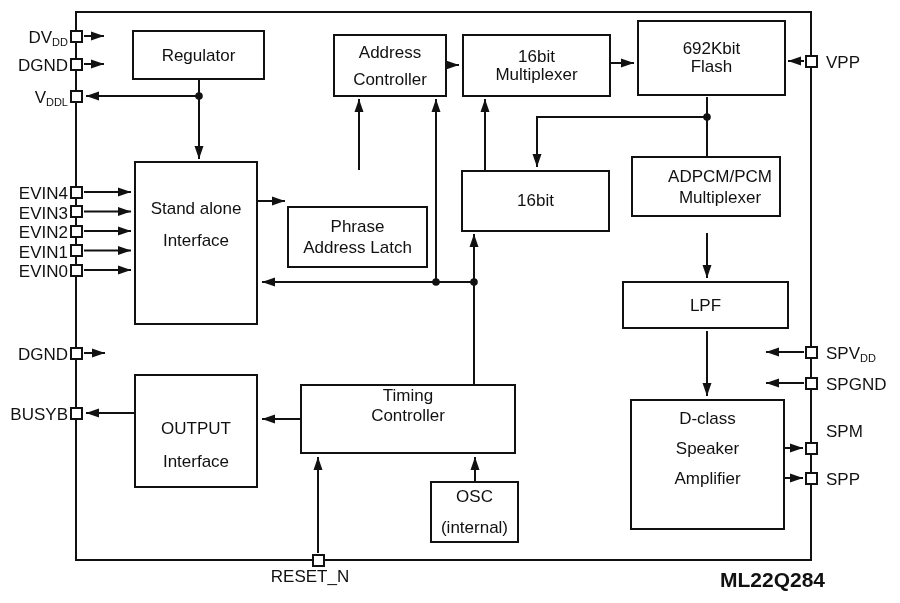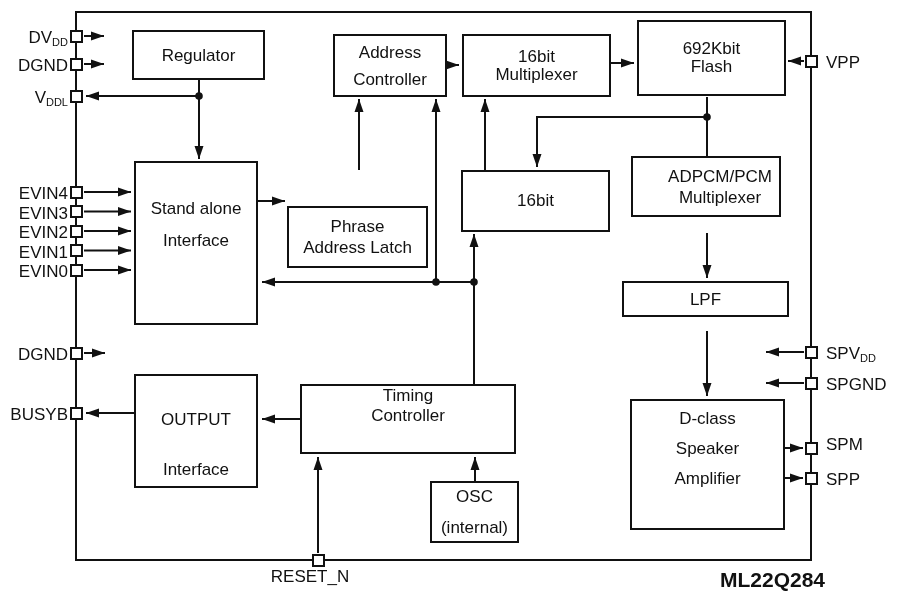--- a/index.html
+++ b/index.html
@@ -24,23 +24,23 @@
     z-index:2;
   }
   .b-regulator {left:132px; top:30px;  width:133px; height:50px;}
   .b-addrctrl  {left:333px; top:34px;  width:114px; height:63px; line-height:27px;}
   .b-mux       {left:462px; top:34px;  width:149px; height:63px; line-height:18px;}
   .b-flash     {left:637px; top:20px;  width:149px; height:76px; line-height:18px;}
   .b-standalone{left:134px; top:161px; width:124px; height:164px; line-height:32px; justify-content:flex-start; padding-top:30px;}
   .b-phrase    {left:287px; top:170px; width:141px; height:62px; line-height:21px;margin-top:36px;}
   .b-counter   {left:461px; top:170px; width:149px; height:62px; line-height:20px;}
   .b-adpcm     {left:631px; top:156px; width:150px; height:61px; line-height:21px;padding-left:28px;}
-  .b-lpf       {left:622px; top:281px; width:167px; height:36px;align-items:center;}
+  .b-lpf       {left:622px; top:281px; width:167px; height:48px;align-items:center;}
   .b-timing    {left:300px; top:384px; width:216px; height:70px; line-height:20px; justify-content:flex-start; }
-  .b-output    {left:134px; top:374px; width:124px; height:114px; line-height:33px; justify-content:space-between; padding-top:27px;}
+  .b-output    {left:134px; top:374px; width:124px; height:114px; line-height:33px; justify-content:center; padding-top:27px;}
   .b-osc       {left:430px; top:481px; width:89px;  height:62px; line-height:31px;}
   .b-dclass    {left:630px; top:399px; width:155px; height:131px; line-height:30px; justify-content:flex-start; padding-top:3px;}
 
   .pin{
     position:absolute;
     box-sizing:border-box;
     width:13px;height:13px;
     border:2px solid #111111;
     background:#ffffff;
     z-index:3;
@@ -200,19 +200,19 @@
   <div class="pinlabel pl-left" style="top:200.5px"><span>EVIN3</span></div>
   <div class="pinlabel pl-left" style="top:220px"><span>EVIN2</span></div>
   <div class="pinlabel pl-left" style="top:239.5px"><span>EVIN1</span></div>
   <div class="pinlabel pl-left" style="top:259px"><span>EVIN0</span></div>
   <div class="pinlabel pl-left" style="top:342px"><span>DGND</span></div>
   <div class="pinlabel pl-left" style="top:402px"><span>BUSYB</span></div>
 
   <div class="pinlabel pl-right" style="top:50px"><span>VPP</span></div>
   <div class="pinlabel pl-right" style="top:341px"><span>SPV</span><span class="sub">DD</span></div>
   <div class="pinlabel pl-right" style="top:372px"><span>SPGND</span></div>
-  <div class="pinlabel pl-right" style="top:432px"><span>SPM</span></div>
+  <div class="pinlabel pl-right" style="top:419px"><span>SPM</span></div>
   <div class="pinlabel pl-right" style="top:467px"><span>SPP</span></div>
 
   <div class="resetlabel"><span>RESET_N</span></div>
   <div class="chipname">ML22Q284</div>
 
 </div>
 
 </body></html>

